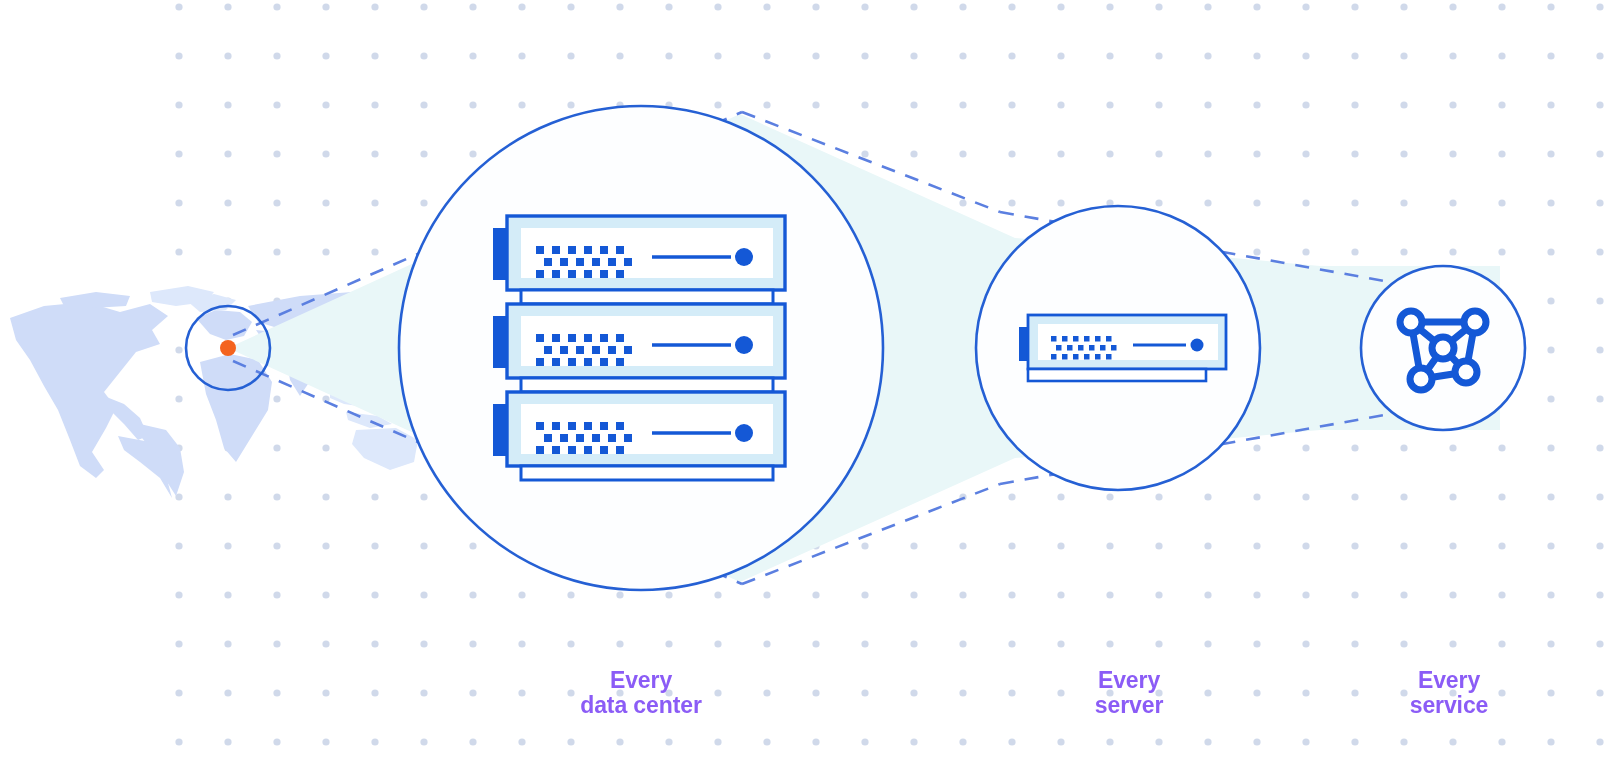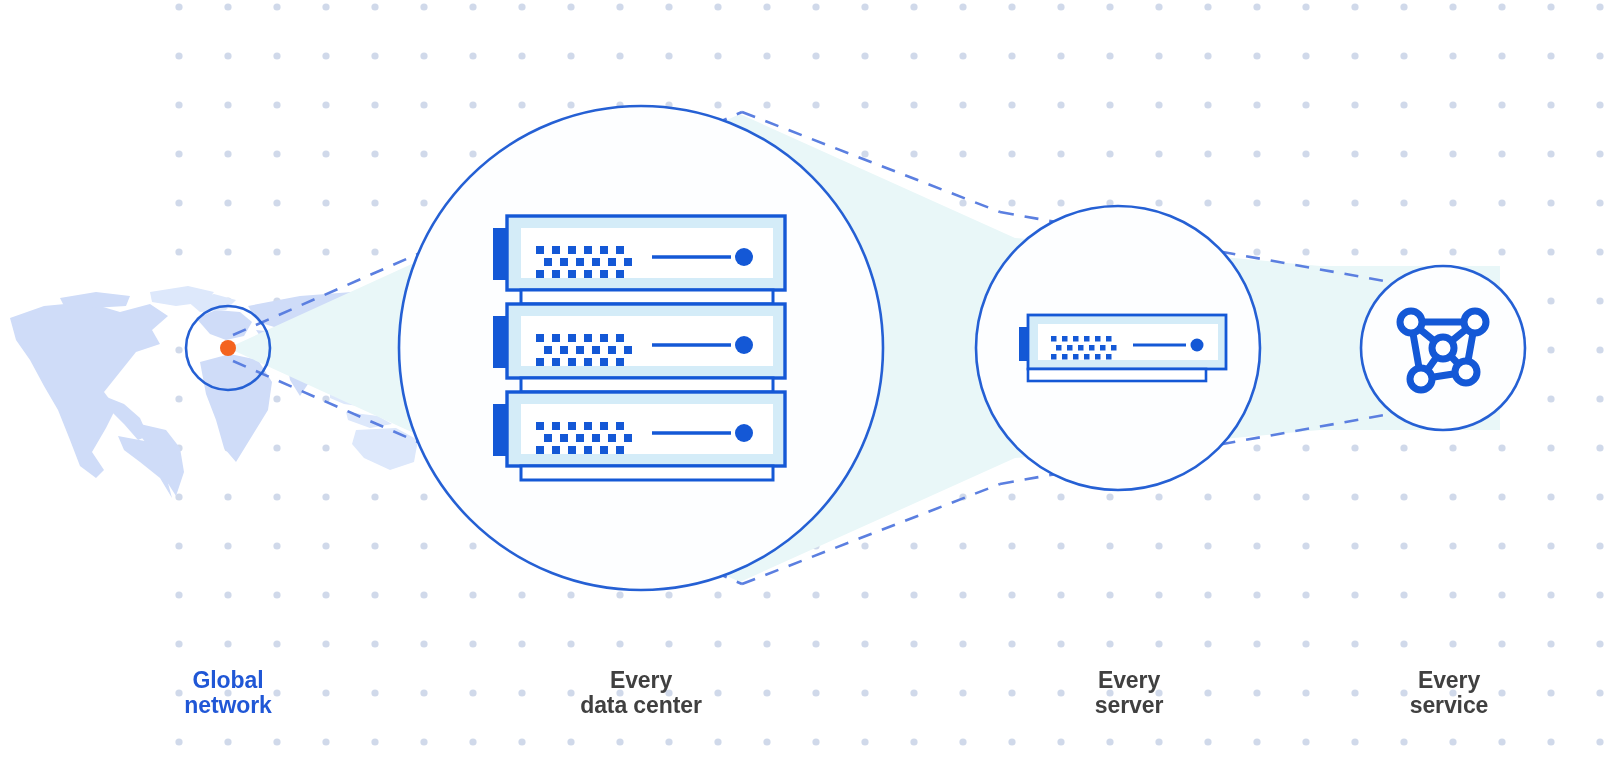--- a/index.html
+++ b/index.html
@@ -8,21 +8,21 @@
   body {
     width:1620px; height:782px;
     font-family:"Liberation Sans","DejaVu Sans",sans-serif;
     overflow:hidden; position:relative;
   }
   #stage { position:relative; width:1620px; height:782px; background:#ffffff; }
   #stage svg.layer { position:absolute; left:0; top:0; width:1620px; height:782px; display:block; }
   .lbl {
     position:absolute; text-align:center;
     font-size:23px; font-weight:700; line-height:1.09;
-    letter-spacing:-0.1px; color:#404040;
+    letter-spacing:-0.1px; color:#8b5cf6;
     white-space:pre-line;
   }
   .lbl.accent { color:#2057d6; }
 </style>
 </head>
 <body>
 
 <div id="stage">
 
   <svg class="layer" id="dot-layer" viewBox="0 0 1620 782" preserveAspectRatio="none" aria-hidden="true">
@@ -766,22 +766,20 @@
       <g fill="#ffffff">
         <circle cx="1411" cy="322" r="11"></circle>
         <circle cx="1475" cy="322" r="11"></circle>
         <circle cx="1421" cy="379" r="11"></circle>
         <circle cx="1466" cy="372" r="11"></circle>
         <circle cx="1443" cy="348" r="11"></circle>
       </g>
     </g>
   </svg>
 
-  <div class="lbl accent" style="left:128px; top:668px; width:200px;">Global
-network</div>
 
   <div class="lbl" style="left:521px; top:668px; width:240px;">Every
 data center</div>
 
   <div class="lbl" style="left:1029px; top:668px; width:200px;">Every
 server</div>
 
   <div class="lbl" style="left:1349px; top:668px; width:200px;">Every
 service</div>
 

